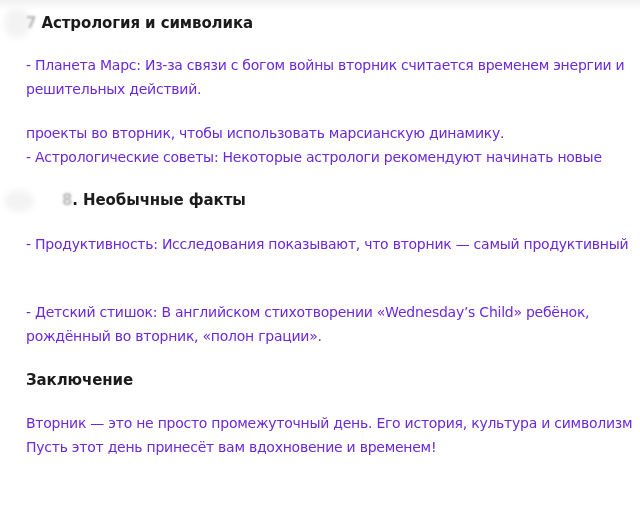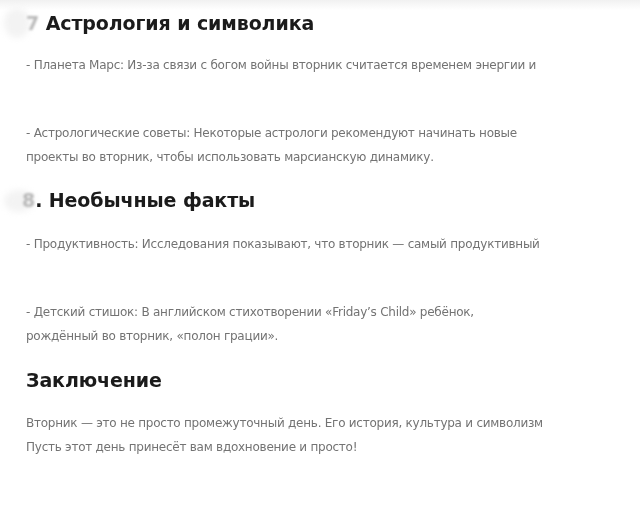--- a/index.html
+++ b/index.html
@@ -24,39 +24,39 @@
     .content {
       position: absolute;
       left: 26px;
       top: 0;
       width: 600px;
     }
     .heading {
       position: absolute;
       left: 0;
       font-weight: bold;
-      font-size: 19px;
+      font-size: 15px;
       letter-spacing: -0.1px;
       line-height: 20px;
       white-space: nowrap;
       color: #1b1b1b;
     }
     .heading .num {
       display: inline-block;
       color: #b9b9b9;
       filter: blur(0.8px);
       font-weight: bold;
     }
     .para {
       position: absolute;
       left: 0;
-      font-size: 12px;
+      font-size: 14px;
       letter-spacing: -0.25px;
       line-height: 24px;
-      color: #737373;
+      color: #6d28d9;
     }
     .para .line { display: block; white-space: nowrap; }
     .smudge {
       position: absolute;
       left: 4px;
       border-radius: 50%;
       background: #f3f3f3;
       filter: blur(3px);
     }
   </style>
@@ -69,42 +69,43 @@
 
 <div class="content">
 
   <div class="heading" style="top:13px;">
     <span class="num">7</span>
     <span>Астрология и символика</span>
   </div>
 
   <div class="para" style="top:53px;">
     <span class="line">- Планета Марс: Из-за связи с богом войны вторник считается временем энергии и</span>
+    <span class="line">решительных действий.</span>
   </div>
 
   <div class="para" style="top:121px;">
+    <span class="line">проекты во вторник, чтобы использовать марсианскую динамику.</span>
     <span class="line">- Астрологические советы: Некоторые астрологи рекомендуют начинать новые</span>
-    <span class="line">проекты во вторник, чтобы использовать марсианскую динамику.</span>
   </div>
 
-  <div class="heading" style="top:190px;">
+  <div class="heading" style="top:190px;margin-left:40px;">
     <span class="num" style="margin-left:-4px;">8</span><span>. Необычные факты</span>
   </div>
 
   <div class="para" style="top:232px;">
     <span class="line">- Продуктивность: Исследования показывают, что вторник — самый продуктивный</span>
   </div>
 
   <div class="para" style="top:300px;">
-    <span class="line">- Детский стишок: В английском стихотворении «Friday’s Child» ребёнок,</span>
+    <span class="line">- Детский стишок: В английском стихотворении «Wednesday’s Child» ребёнок,</span>
     <span class="line">рождённый во вторник, «полон грации».</span>
   </div>
 
   <div class="heading" style="top:370px;text-align:right;">
     <span>Заключение</span>
   </div>
 
   <div class="para" style="top:411px;">
     <span class="line">Вторник — это не просто промежуточный день. Его история, культура и символизм</span>
-    <span class="line">Пусть этот день принесёт вам вдохновение и просто!</span>
+    <span class="line">Пусть этот день принесёт вам вдохновение и временем!</span>
   </div>
 
 </div>
 
 </body></html>

